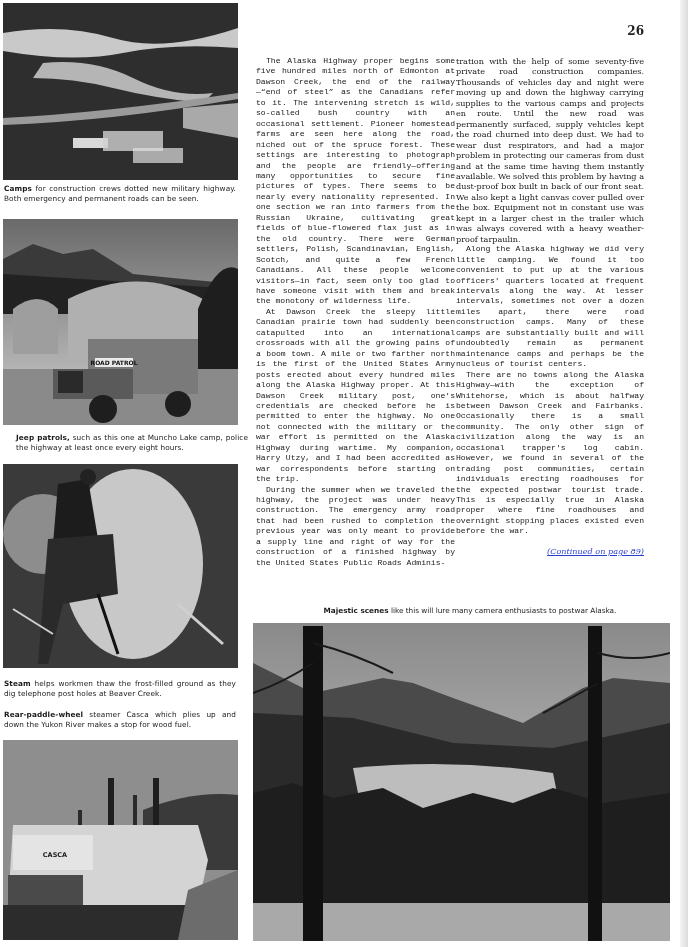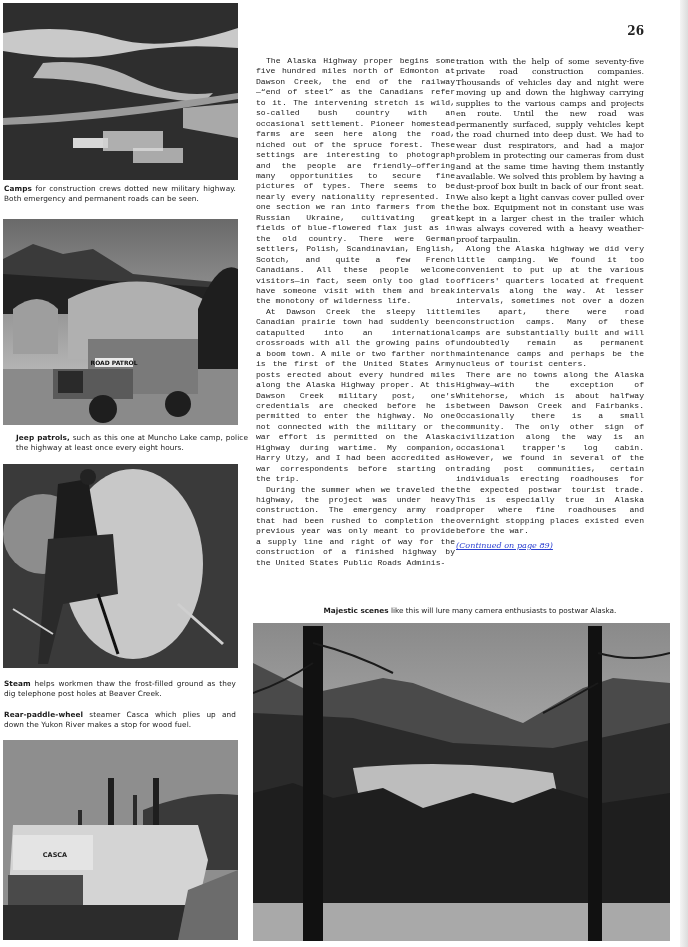--- a/index.html
+++ b/index.html
@@ -34,21 +34,21 @@
     color: #202020;
   }
   .col p { margin: 0; text-indent: 0; }
   .col p.ind { text-indent: 10px; font-family: Liberation Mono, monospace; }
   .page-number {
     position: absolute; right: 44px; top: 24px;
     font-family: "DejaVu Serif", serif; font-weight: bold;
     font-size: 12px; color: #222;
   }
   .continued {
-    display: block; text-align: left; margin-top: 3px;
+    display: block; text-align: right; margin-top: 9px;
     color: #2a3fd0; font-style: italic; text-decoration: underline;
     cursor: pointer;
   }
   .wide-caption {
     position: absolute; left: 280px; top: 606px; width: 380px;
     font-family: "DejaVu Sans", sans-serif; font-size: 7.3px; color: #1a1a1a; text-align: center;
   }
 </style>
 </head>
 <body>

